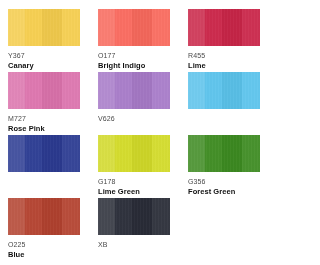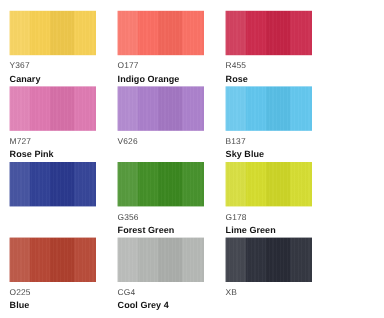--- a/index.html
+++ b/index.html
@@ -106,34 +106,34 @@
       <div class="swatch-cell">
         <div class="swatch-chip" style="background: rgb(250, 106, 94);">
           <div class="band b1"></div>
           <div class="band b2"></div>
           <div class="band b3"></div>
           <div class="band b4"></div>
           <div class="grain"></div>
         </div>
         <div class="swatch-meta">
           <div class="swatch-code">O177</div>
-          <div class="swatch-name">Indigo Orange</div>
+          <div class="swatch-name">Bright Indigo</div>
         </div>
       </div>
       <div class="swatch-cell">
         <div class="swatch-chip" style="background: rgb(203, 38, 73);">
           <div class="band b1"></div>
           <div class="band b2"></div>
           <div class="band b3"></div>
           <div class="band b4"></div>
           <div class="grain"></div>
         </div>
         <div class="swatch-meta">
           <div class="swatch-code">R455</div>
-          <div class="swatch-name">Rose</div>
+          <div class="swatch-name">Lime</div>
         </div>
       </div>
       <div class="swatch-cell">
         <div class="swatch-chip" style="background: rgb(221, 116, 174);">
           <div class="band b1"></div>
           <div class="band b2"></div>
           <div class="band b3"></div>
           <div class="band b4"></div>
           <div class="grain"></div>
         </div>
@@ -155,84 +155,67 @@
         </div>
       </div>
       <div class="swatch-cell">
         <div class="swatch-chip" style="background: rgb(92, 196, 237);">
           <div class="band b1"></div>
           <div class="band b2"></div>
           <div class="band b3"></div>
           <div class="band b4"></div>
           <div class="grain"></div>
         </div>
-        <div class="swatch-meta">
-          <div class="swatch-code">B137</div>
-          <div class="swatch-name">Sky Blue</div>
-        </div>
       </div>
       <div class="swatch-cell">
         <div class="swatch-chip" style="background: rgb(44, 60, 147);">
           <div class="band b1"></div>
           <div class="band b2"></div>
           <div class="band b3"></div>
           <div class="band b4"></div>
           <div class="grain"></div>
+        </div>
+      </div>
+      <div class="swatch-cell">
+        <div class="swatch-chip" style="background: rgb(211, 219, 41);">
+          <div class="band b1"></div>
+          <div class="band b2"></div>
+          <div class="band b3"></div>
+          <div class="band b4"></div>
+          <div class="grain"></div>
+        </div>
+        <div class="swatch-meta">
+          <div class="swatch-code">G178</div>
+          <div class="swatch-name">Lime Green</div>
         </div>
       </div>
       <div class="swatch-cell">
         <div class="swatch-chip" style="background: rgb(62, 140, 34);">
           <div class="band b1"></div>
           <div class="band b2"></div>
           <div class="band b3"></div>
           <div class="band b4"></div>
           <div class="grain"></div>
         </div>
         <div class="swatch-meta">
           <div class="swatch-code">G356</div>
           <div class="swatch-name">Forest Green</div>
         </div>
       </div>
       <div class="swatch-cell">
-        <div class="swatch-chip" style="background: rgb(211, 219, 41);">
-          <div class="band b1"></div>
-          <div class="band b2"></div>
-          <div class="band b3"></div>
-          <div class="band b4"></div>
-          <div class="grain"></div>
-        </div>
-        <div class="swatch-meta">
-          <div class="swatch-code">G178</div>
-          <div class="swatch-name">Lime Green</div>
-        </div>
-      </div>
-      <div class="swatch-cell">
         <div class="swatch-chip" style="background: rgb(180, 67, 48);">
           <div class="band b1"></div>
           <div class="band b2"></div>
           <div class="band b3"></div>
           <div class="band b4"></div>
           <div class="grain"></div>
         </div>
         <div class="swatch-meta">
           <div class="swatch-code">O225</div>
           <div class="swatch-name">Blue</div>
-        </div>
-      </div>
-      <div class="swatch-cell">
-        <div class="swatch-chip" style="background: rgb(177, 180, 177);">
-          <div class="band b1"></div>
-          <div class="band b2"></div>
-          <div class="band b3"></div>
-          <div class="band b4"></div>
-          <div class="grain"></div>
-        </div>
-        <div class="swatch-meta">
-          <div class="swatch-code">CG4</div>
-          <div class="swatch-name">Cool Grey 4</div>
         </div>
       </div>
       <div class="swatch-cell">
         <div class="swatch-chip" style="background: rgb(42, 45, 56);">
           <div class="band b1"></div>
           <div class="band b2"></div>
           <div class="band b3"></div>
           <div class="band b4"></div>
           <div class="grain"></div>
         </div>

